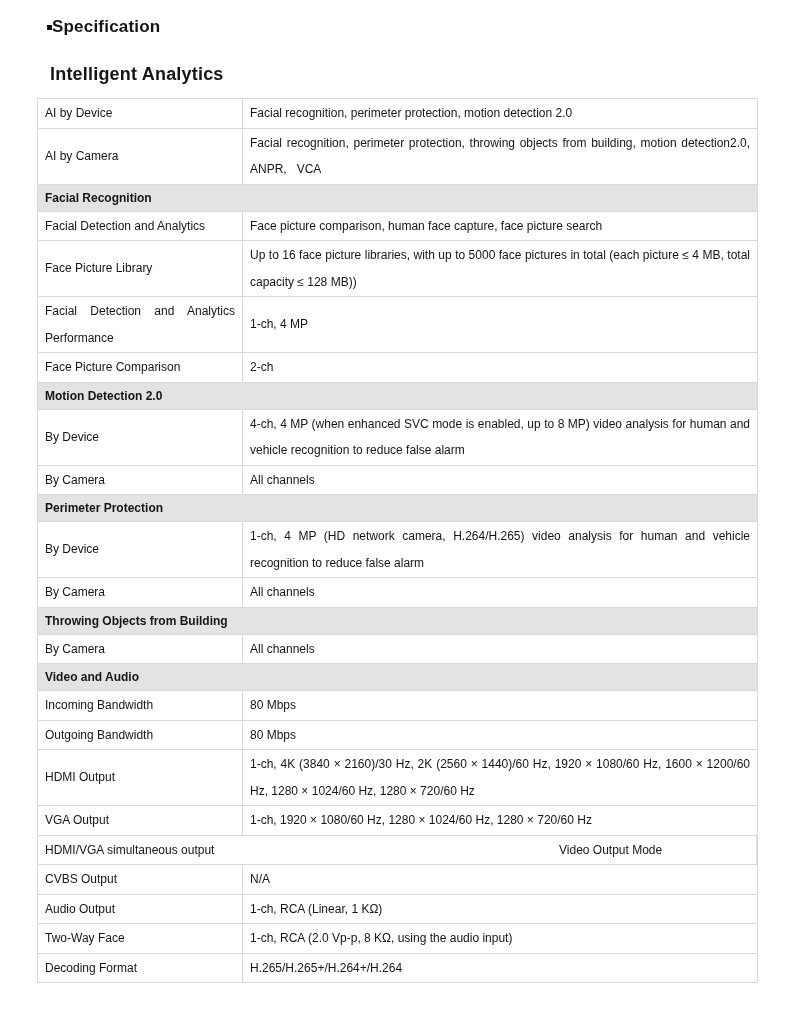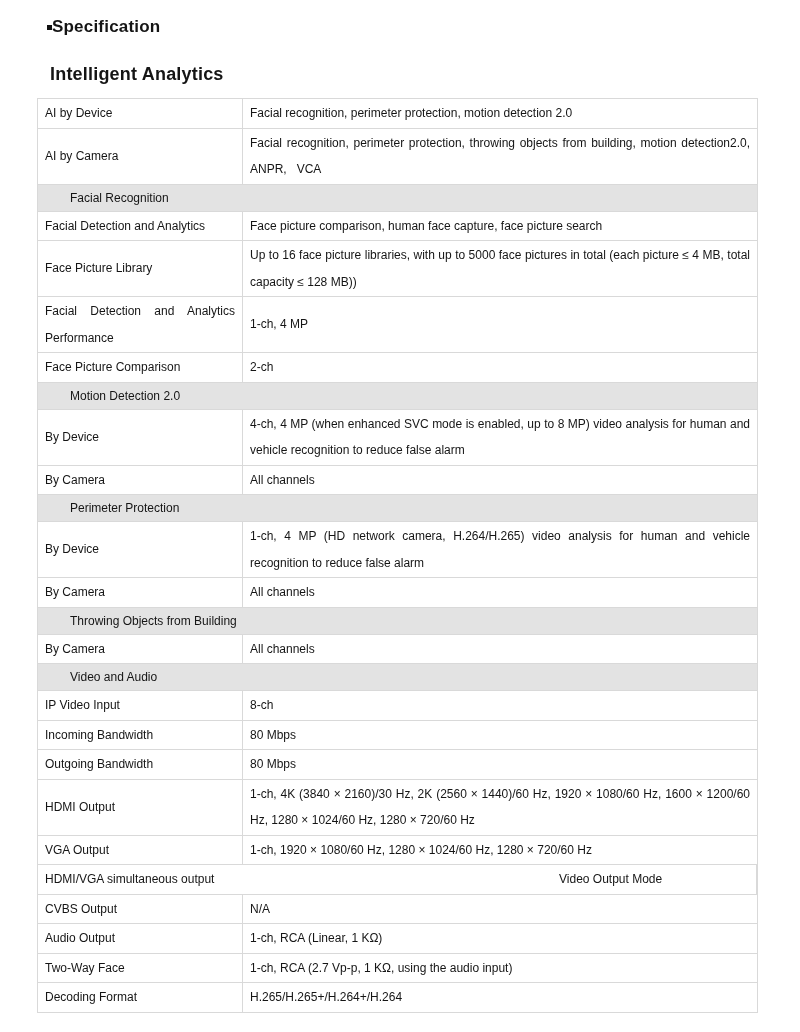--- a/index.html
+++ b/index.html
@@ -39,21 +39,21 @@
     display:flex;
     border-bottom:1px solid var(--border);
   }
   .row.section{
     background:var(--section-bg);
     min-height:27px;
     align-items:center;
     padding:0 7px;
   }
   .row.section .section-title{
-    font-size:12px;font-weight:normal;margin-left:25px;
+    font-size:12px;font-weight:bold;
   }
   .row.data .cell{
     display:flex;align-items:center;
     min-height:27px;
     padding:1px 7px;
     justify-content:center;
   }
   .cell.label{
     flex:0 0 205px;
     border-right:1px solid var(--border);
@@ -177,28 +177,20 @@
         </div>
         <div class="cell value">
           <span class="cell-text">All channels</span>
         </div>
       </div>
       <div class="row section">
         <span class="section-title">Video and Audio</span>
       </div>
       <div class="row data">
         <div class="cell label">
-          <span class="cell-text">IP Video Input</span>
-        </div>
-        <div class="cell value">
-          <span class="cell-text">8-ch</span>
-        </div>
-      </div>
-      <div class="row data">
-        <div class="cell label">
           <span class="cell-text">Incoming Bandwidth</span>
         </div>
         <div class="cell value">
           <span class="cell-text">80 Mbps</span>
         </div>
       </div>
       <div class="row data">
         <div class="cell label">
           <span class="cell-text">Outgoing Bandwidth</span>
         </div>
@@ -244,21 +236,21 @@
         </div>
         <div class="cell value">
           <span class="cell-text">1-ch, RCA (Linear, 1 KΩ)</span>
         </div>
       </div>
       <div class="row data">
         <div class="cell label">
           <span class="cell-text">Two-Way Face</span>
         </div>
         <div class="cell value">
-          <span class="cell-text">1-ch, RCA (2.7 Vp-p, 1 KΩ, using the audio input)</span>
+          <span class="cell-text">1-ch, RCA (2.0 Vp-p, 8 KΩ, using the audio input)</span>
         </div>
       </div>
       <div class="row data">
         <div class="cell label">
           <span class="cell-text">Decoding Format</span>
         </div>
         <div class="cell value">
           <span class="cell-text">H.265/H.265+/H.264+/H.264</span>
         </div>
       </div>

